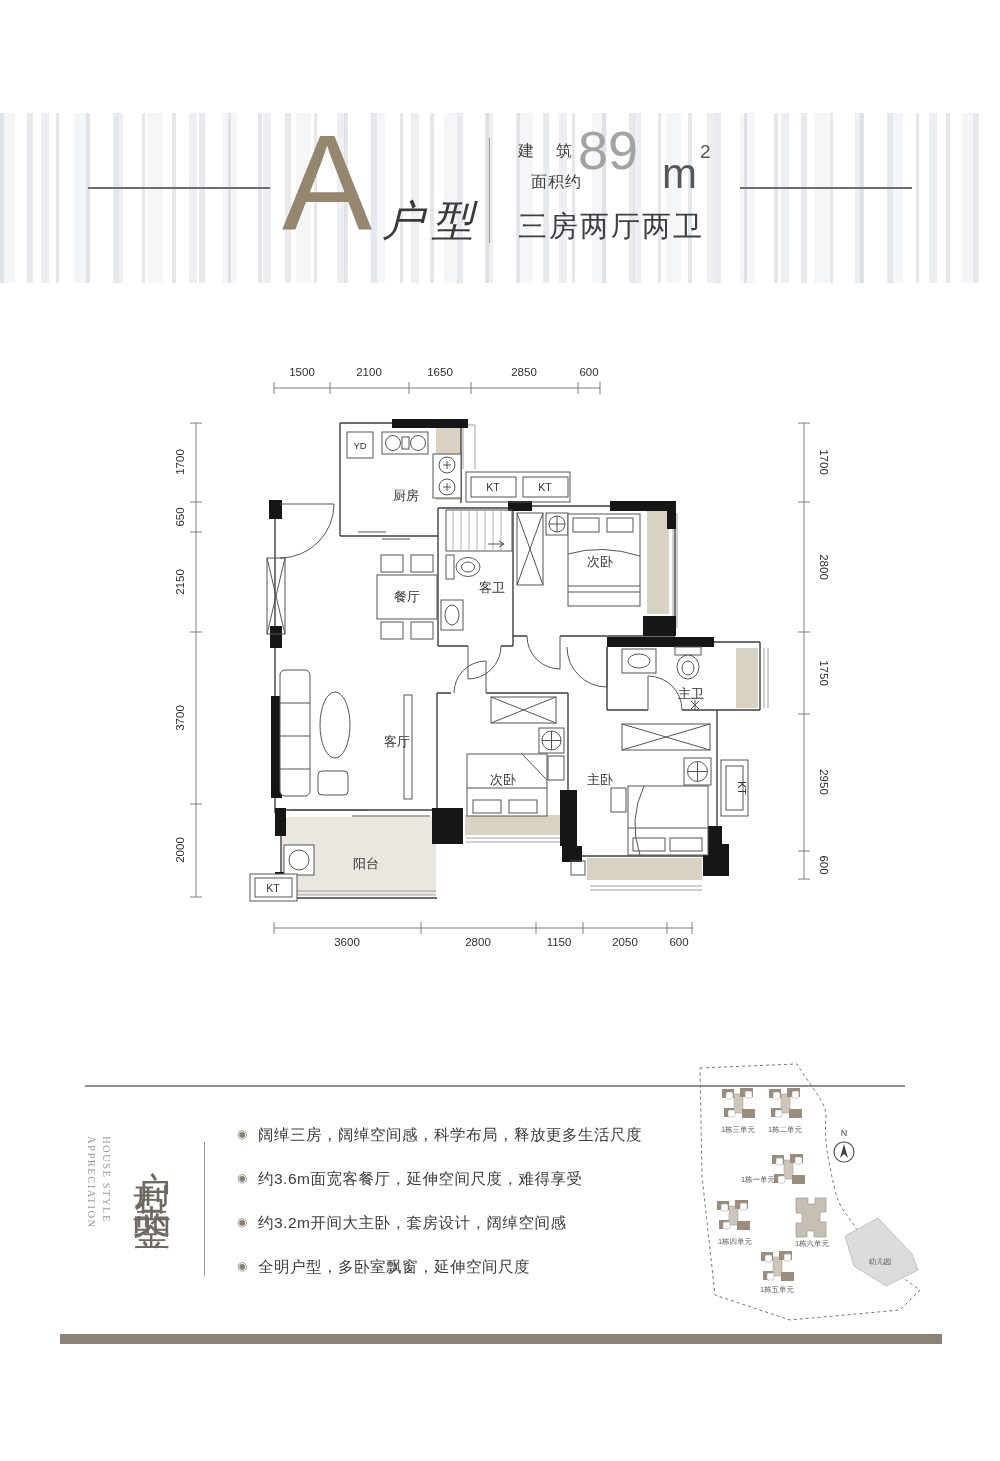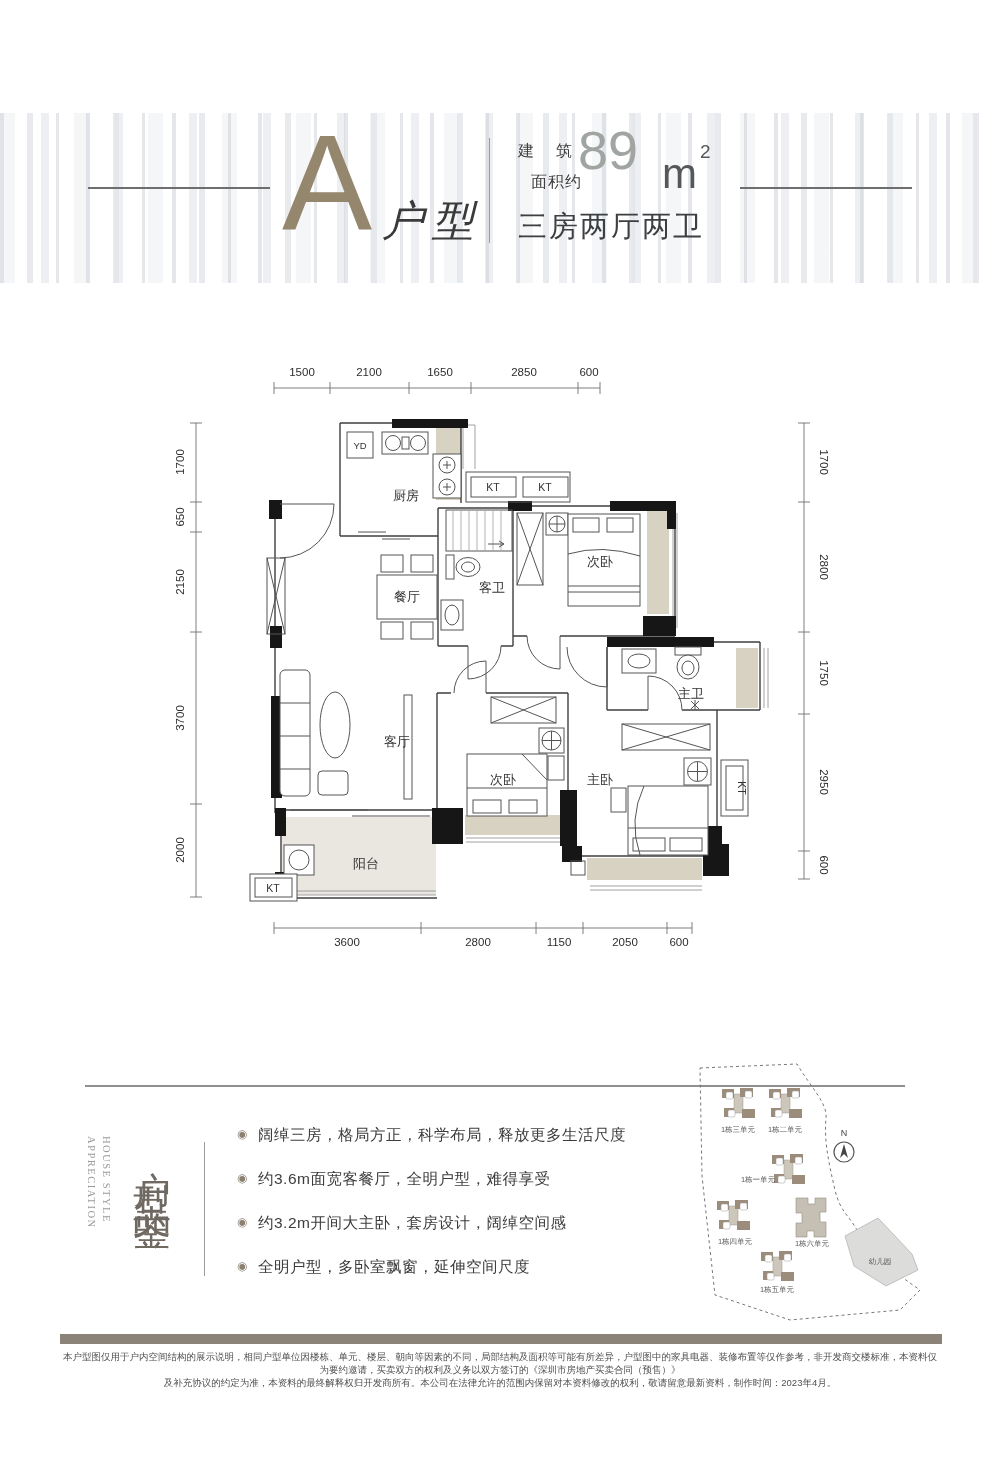--- a/index.html
+++ b/index.html
@@ -261,25 +261,25 @@
   <div class="sec-rule"></div>
   <div class="ft-en">
     <div>HOUSE STYLE</div>
     <div>APPRECIATION</div>
   </div>
   <div class="ft-cn">户型品鉴</div>
   <div class="ft-div"></div>
   <ul class="bullets">
     <li>
         <span class="blt">◉</span>
-        <span>阔绰三房，格局方正，科学布局，释放更多生活尺度</span>
+        <span>阔绰三房，阔绰空间感，科学布局，释放更多生活尺度</span>
       </li>
     <li>
         <span class="blt">◉</span>
-        <span>约3.6m面宽客餐厅，全明户型，难得享受</span>
+        <span>约3.6m面宽客餐厅，延伸空间尺度，难得享受</span>
       </li>
     <li>
         <span class="blt">◉</span>
         <span>约3.2m开间大主卧，套房设计，阔绰空间感</span>
       </li>
     <li>
         <span class="blt">◉</span>
         <span>全明户型，多卧室飘窗，延伸空间尺度</span>
       </li>
   </ul>
@@ -316,18 +316,14 @@
       <text x="76" y="126" class="sm-label">1栋一单元</text>
       <use href="#cluster-proto" transform="translate(51,160)"></use>
       <text x="53" y="188" class="sm-label">1栋四单元</text>
       <use href="#block-proto" transform="translate(129,162)"></use>
       <text x="130" y="190" class="sm-label">1栋六单元</text>
       <use href="#cluster-proto" transform="translate(95,211)"></use>
       <text x="95" y="236" class="sm-label">1栋五单元</text>
     </svg>
 
   <div class="foot-bar"></div>
-  <div class="disclaimer">
-    <div>本户型图仅用于户内空间结构的展示说明，相同户型单位因楼栋、单元、楼层、朝向等因素的不同，局部结构及面积等可能有所差异，户型图中的家具电器、装修布置等仅作参考，非开发商交楼标准，本资料仅为要约邀请，买卖双方的权利及义务以双方签订的《深圳市房地产买卖合同（预售）》</div>
-    <div>及补充协议的约定为准，本资料的最终解释权归开发商所有。本公司在法律允许的范围内保留对本资料修改的权利，敬请留意最新资料，制作时间：2023年4月。</div>
-  </div>
 
 </div>
 
 </body></html>

